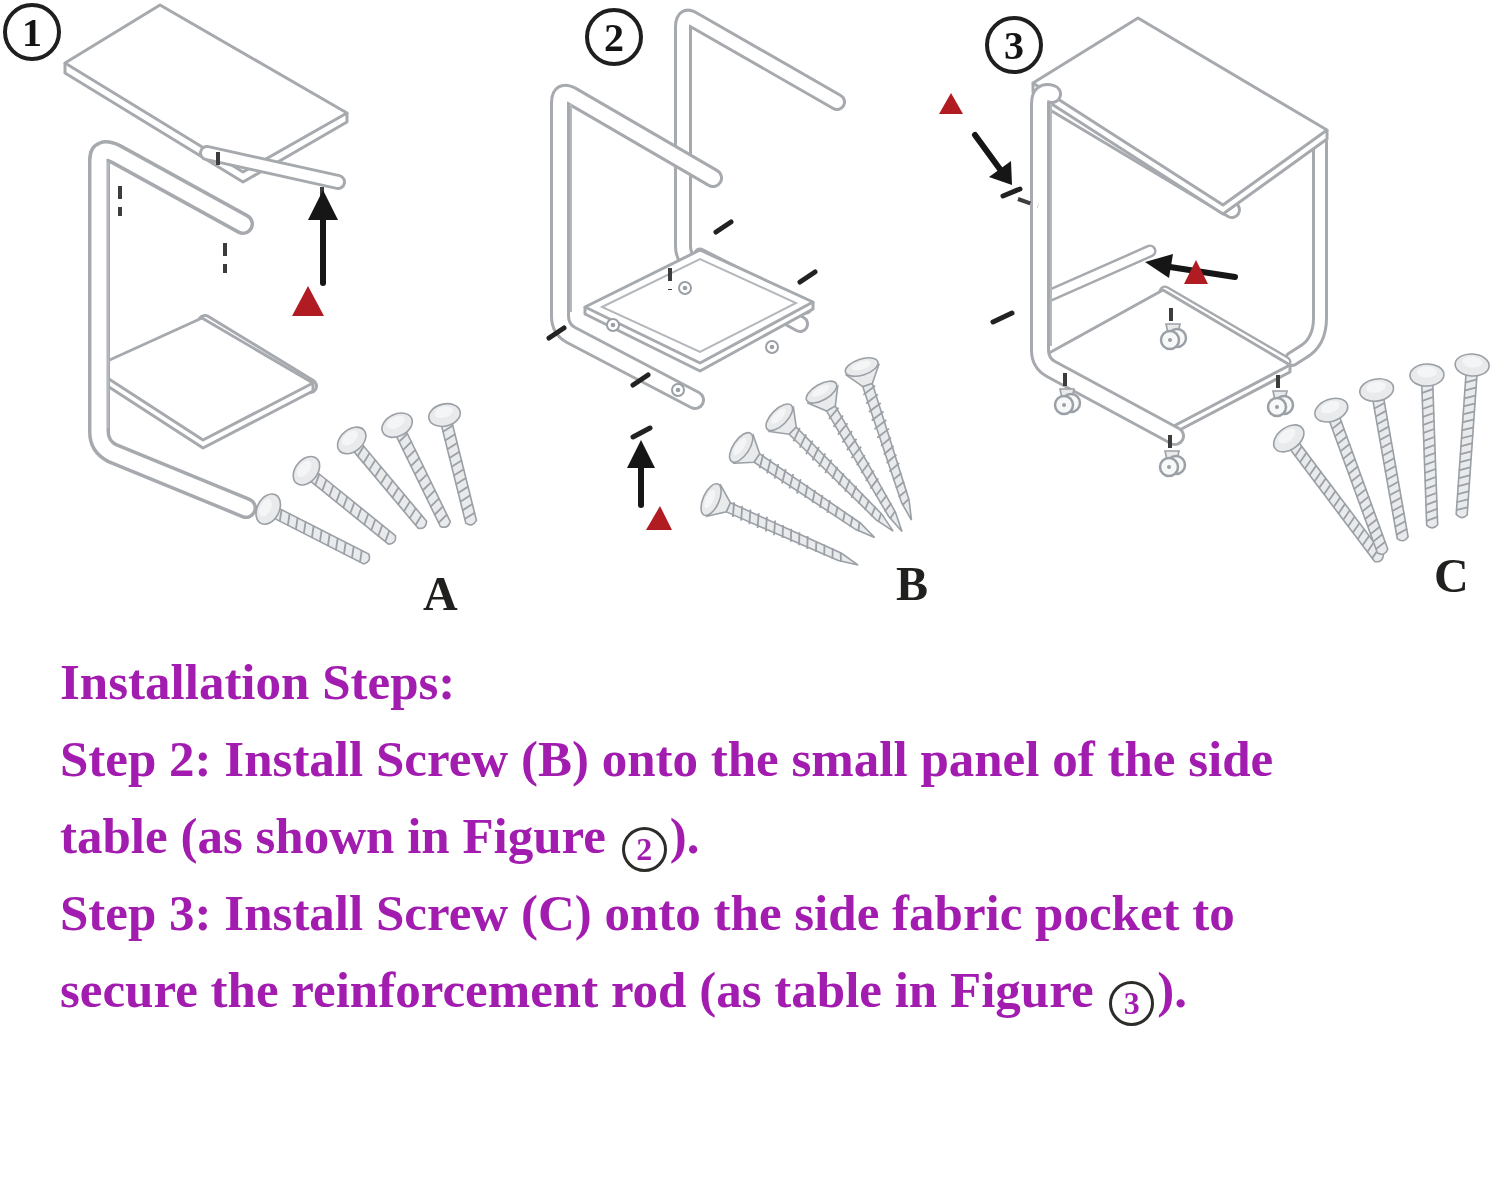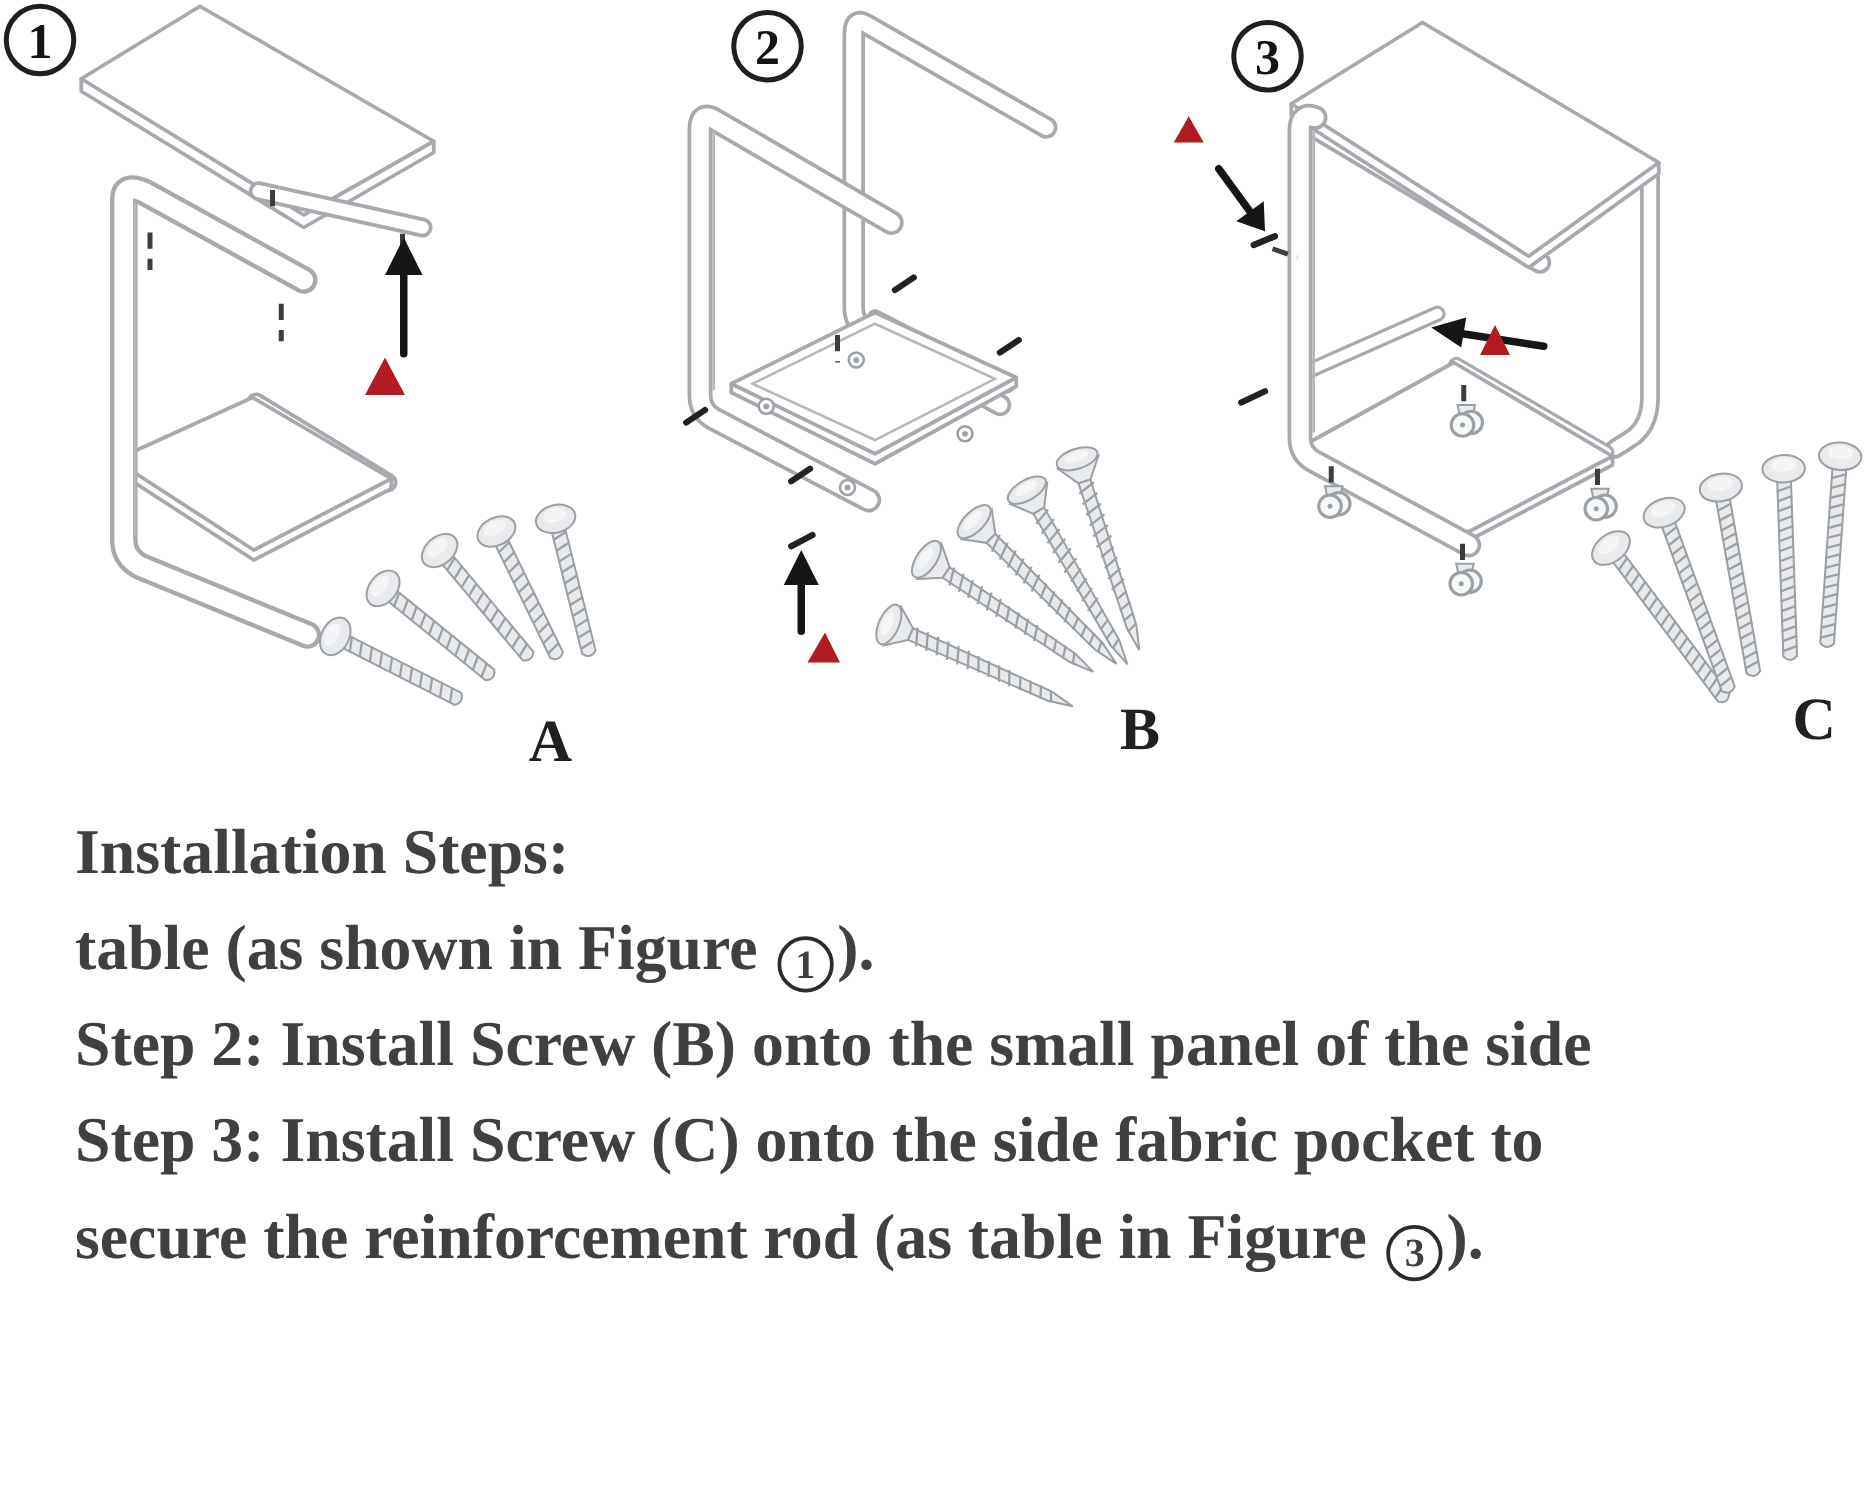--- a/index.html
+++ b/index.html
@@ -7,21 +7,21 @@
   .canvas{position:relative;width:1500px;height:1191px;background:#fff;overflow:hidden;}
   svg.fig{position:absolute;top:0;}
   #fig1{left:0;}
   #fig2{left:540px;}
   #fig3{left:930px;}
   .badge{position:absolute;width:58px;height:58px;border:4px solid #1f1f1f;border-radius:50%;
          box-sizing:border-box;display:flex;align-items:center;justify-content:center;
          font-weight:bold;font-size:40px;color:#141414;background:#fff;}
   .screw-label{position:absolute;font-weight:bold;font-size:48px;color:#20201e;}
   .instructions{position:absolute;left:60px;top:644px;width:1430px;font-weight:bold;
-                font-size:51px;line-height:77px;color:#404040;letter-spacing:0px;}
+                font-size:51px;line-height:77px;color:#a21caf;letter-spacing:0px;}
   .line{white-space:nowrap;}
   .cnum{display:inline-flex;width:45px;height:45px;border:3px solid #2e2c29;border-radius:50%;
         box-sizing:border-box;align-items:center;justify-content:center;font-size:32px;
         line-height:1;vertical-align:-7px;margin:0 3px;font-weight:bold;}
   
   .bo{fill:none;stroke:#a6aaae;stroke-linecap:round;stroke-linejoin:round;}
   .bi{fill:none;stroke:#ffffff;stroke-linecap:round;stroke-linejoin:round;}
   .w22{stroke-width:22px;} .w15{stroke-width:15px;}
   .w20{stroke-width:20px;} .w14{stroke-width:14px;}
   .w18{stroke-width:18px;} .w12{stroke-width:12px;}
@@ -237,20 +237,20 @@
     <span>3</span>
   </div>
 
   <div class="screw-label" style="left:423px;top:566px;">A</div>
   <div class="screw-label" style="left:896px;top:556px;">B</div>
   <div class="screw-label" style="left:1434px;top:548px;">C</div>
 
   <div class="instructions">
     <div class="line">Installation Steps:</div>
     <div id="step-lines">
-        <div class="line"><span>table (as shown in Figure </span><span class="cnum">1</span><span>).</span></div>
         <div class="line"><span>Step 2: Install Screw (B) onto the small panel of the side</span></div>
+        <div class="line"><span>table (as shown in Figure </span><span class="cnum">2</span><span>).</span></div>
         <div class="line"><span>Step 3: Install Screw (C) onto the side fabric pocket to</span></div>
         <div class="line"><span>secure the reinforcement rod (as table in Figure </span><span class="cnum">3</span><span>).</span></div>
       </div>
   </div>
 
 </div>
 
 </body></html>

